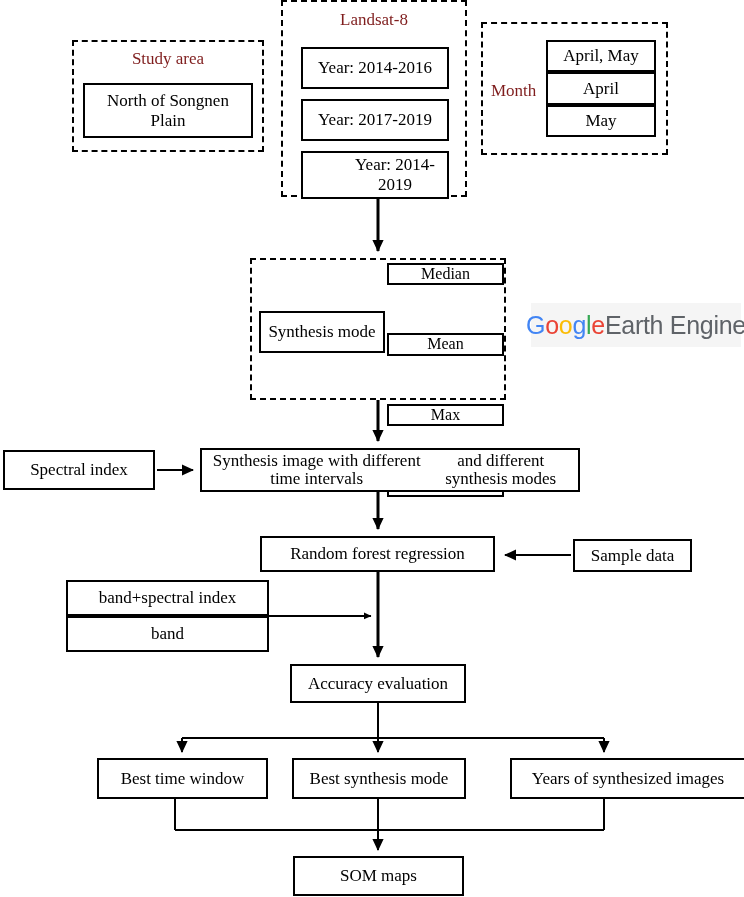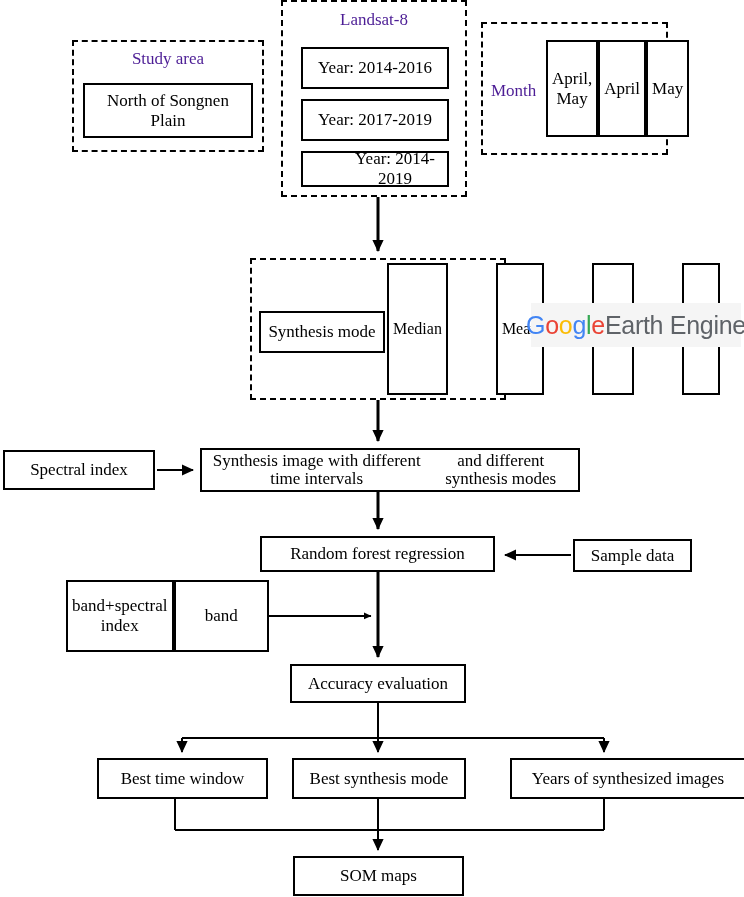--- a/index.html
+++ b/index.html
@@ -30,30 +30,30 @@
     padding: 0 4px;
   }
   .group-box {
     position: absolute;
     box-sizing: border-box;
     border: 2px dashed #000000;
     background: transparent;
   }
   .group-label {
     position: absolute;
-    color: #4c1d95;
+    color: #7f1d1d;
     font-size: 17px;
     text-align: center;
     white-space: nowrap;
   }
   .stack {
     position: absolute;
     box-sizing: border-box;
     display: flex;
-    flex-direction: row;
+    flex-direction: column;
   }
   .stack .node {
     position: relative;
     left: auto; top: auto;
     width: 100%;
     flex: 1 1 auto;
   }
   .gee-logo {
     position: absolute;
     background: #f5f5f5;
@@ -123,21 +123,21 @@
   </svg>
 
   <div class="group-box" style="left:72px; top:40px; width:192px; height:112px;"></div>
   <div class="group-label" style="left:72px; top:49px; width:192px;">Study area</div>
   <div class="node" style="left:83px; top:83px; width:170px; height:55px;">North of Songnen Plain</div>
 
   <div class="group-box" style="left:281px; top:0px; width:186px; height:197px;"></div>
   <div class="group-label" style="left:281px; top:10px; width:186px;">Landsat-8</div>
   <div class="node" style="left:301px; top:47px; width:148px; height:42px;">Year: 2014-2016</div>
   <div class="node" style="left:301px; top:99px; width:148px; height:42px;">Year: 2017-2019</div>
-  <div class="node" style="left:301px; top:151px; width:148px; height:36px;padding-left:44px;">Year: 2014-2019</div>
+  <div class="node" style="left:301px; top:151px; width:148px; height:48px;padding-left:44px;">Year: 2014-2019</div>
 
   <div class="group-box" style="left:481px; top:22px; width:187px; height:133px;"></div>
   <div class="group-label" style="left:491px; top:81px; width:60px; text-align:left;">Month</div>
   <div class="stack" style="left:546px; top:40px; width:110px; height:97px;">
     <div class="node">April, May</div>
     <div class="node">April</div>
     <div class="node">May</div>
   </div>
 
   <div class="group-box" style="left:250px; top:258px; width:256px; height:142px;"></div>

